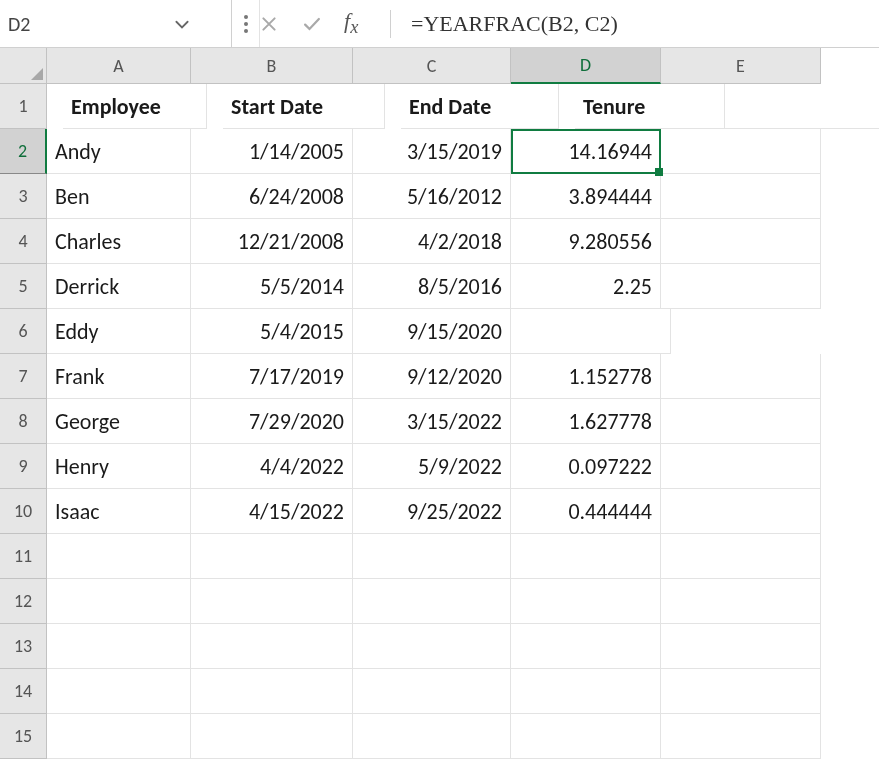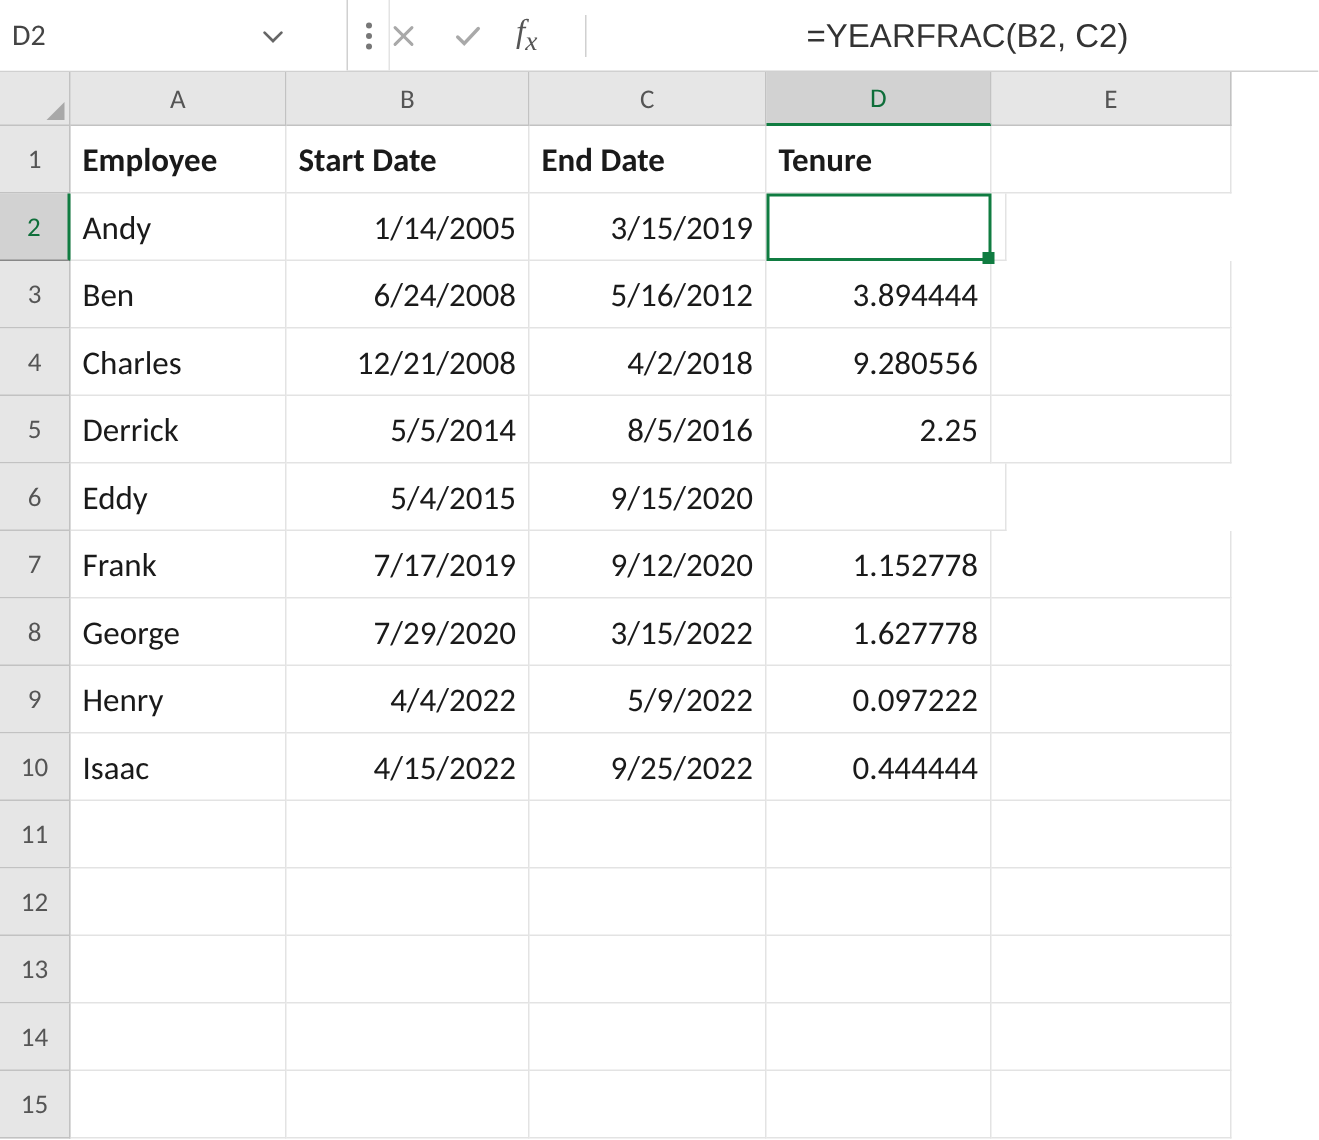--- a/index.html
+++ b/index.html
@@ -82,22 +82,21 @@
       margin: 0 4px;
     }
     .formula-input {
       border: none;
       outline: none;
       font-size: 22px;
       color: #333;
       background: transparent;
       flex: 1;
       padding-left: 16px;
-      font-family: Liberation Sans, sans-serif;
-      text-align: center;
+      font-family: Liberation Serif, serif;
     }
     .grid-wrap {
       display: flex;
       height: calc(100% - 48px);
     }
     .corner {
       width: 47px;
       height: 36px;
       background: #e6e6e6;
       border-right: 1px solid #c2c2c2;
@@ -166,21 +165,21 @@
       border-right: 1px solid #e3e3e3;
       border-bottom: 1px solid #e3e3e3;
       display: flex;
       align-items: center;
       padding: 0 8px;
       font-size: 22px;
       color: #1a1a1a;
       overflow: hidden;
       white-space: nowrap;
     }
-    .cell.bold { font-weight: 700; }
+    .cell.bold { font-weight: 700; margin-left: 16px; }
     .cell.right { justify-content: flex-end; }
     .cell.left { justify-content: flex-start; }
     .selected-outline {
       position: absolute;
       border: 2px solid #107c41;
       pointer-events: none;
       z-index: 5;
       box-sizing: border-box;
     }
     .fill-handle {
@@ -276,20 +275,21 @@
         <div class="cell col-B bold left">Start Date</div>
         <div class="cell col-C bold left">End Date</div>
         <div class="cell col-D bold left">Tenure</div>
         <div class="cell col-E"></div>
       </div>
 
       <div class="row">
         <div class="cell col-A left">Andy</div>
         <div class="cell col-B right">1/14/2005</div>
         <div class="cell col-C right">3/15/2019</div>
+        <div class="cell col-D right">14.16944</div>
         <div class="cell col-E"></div>
       </div>
       <div class="row">
         <div class="cell col-A left">Ben</div>
         <div class="cell col-B right">6/24/2008</div>
         <div class="cell col-C right">5/16/2012</div>
         <div class="cell col-D right">3.894444</div>
         <div class="cell col-E"></div>
       </div>
       <div class="row">

